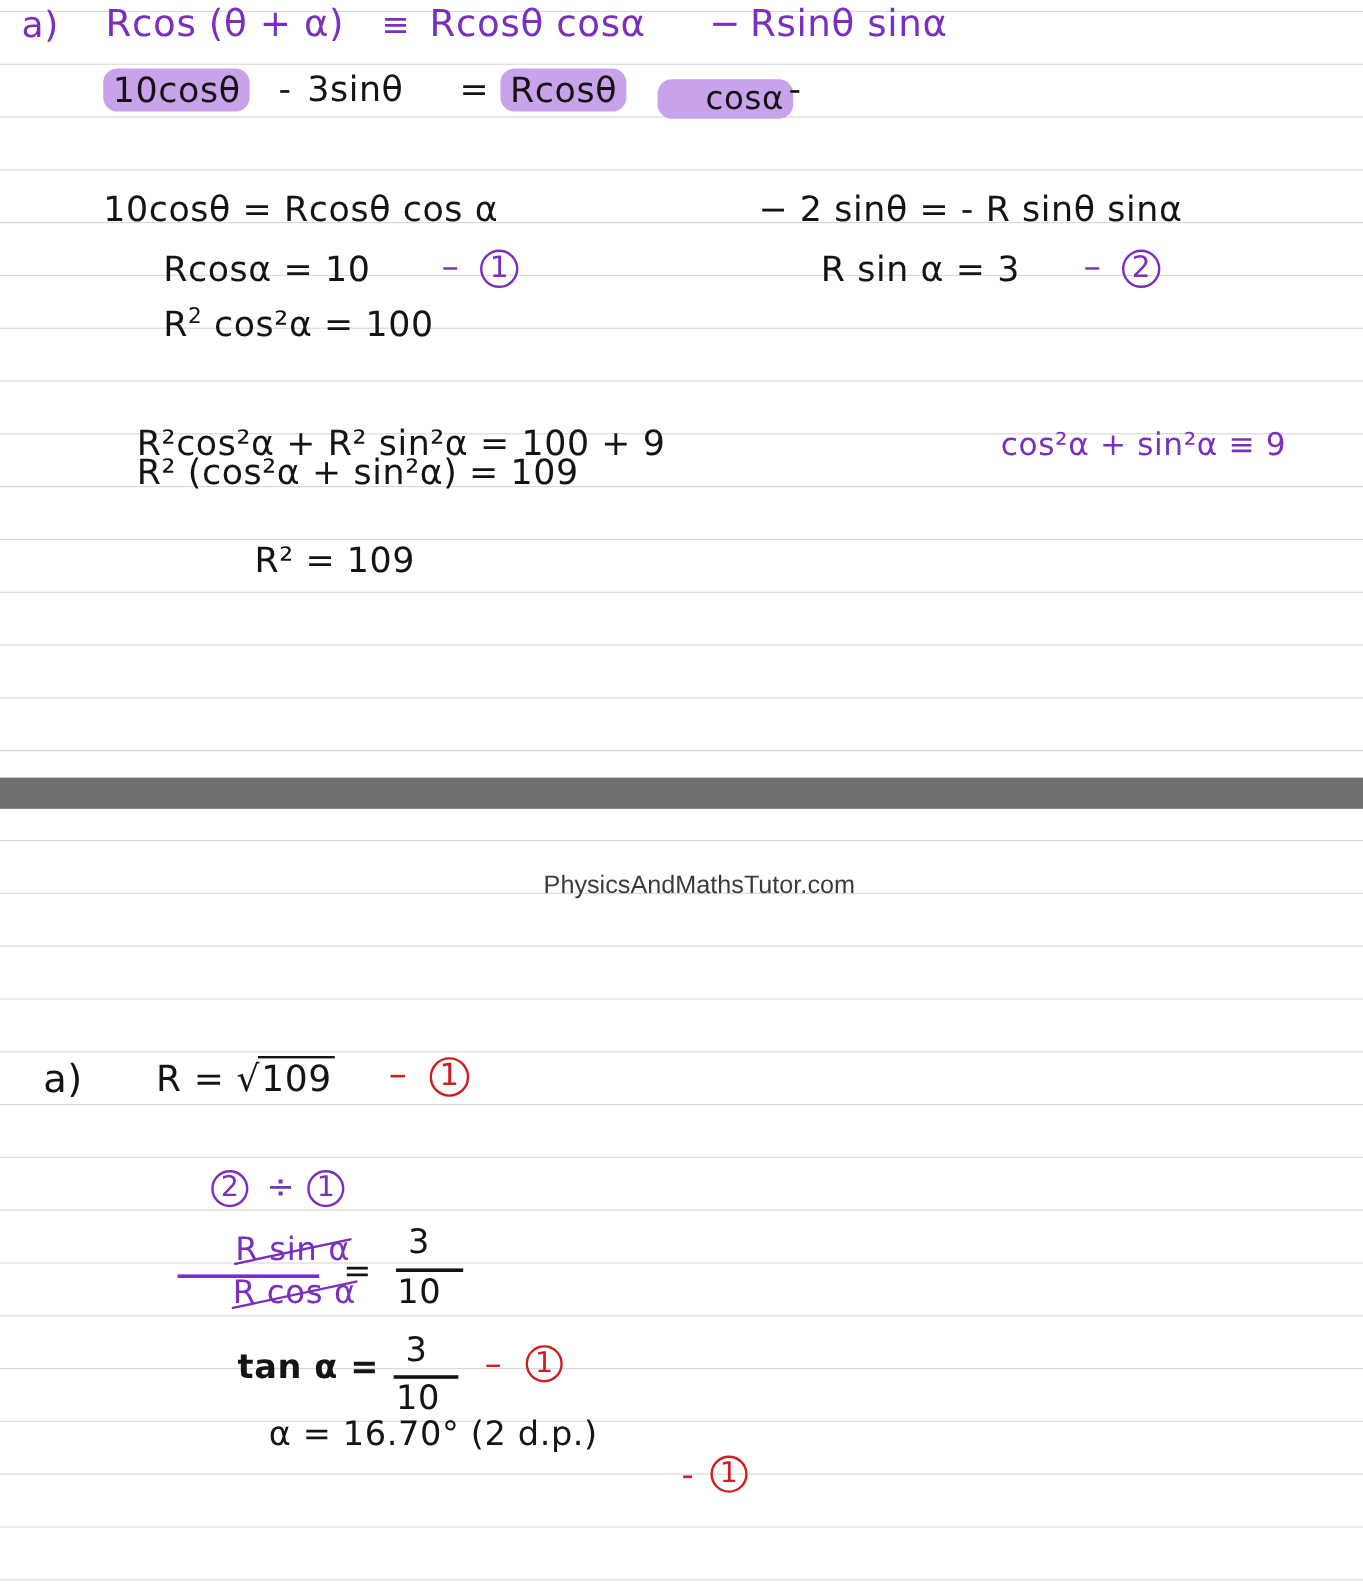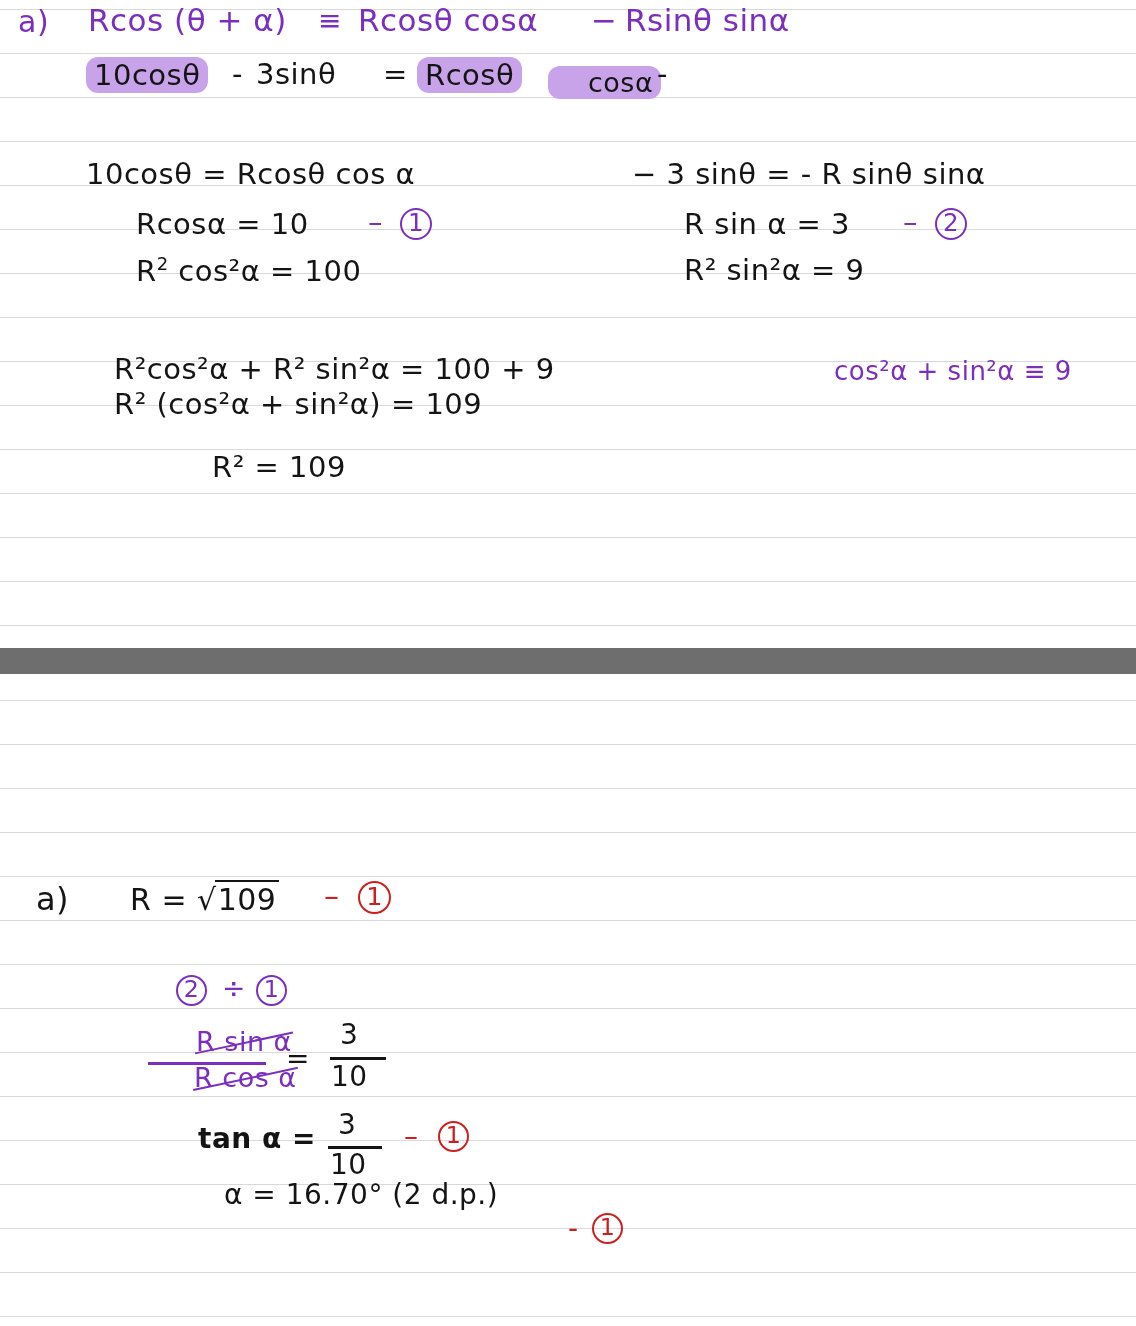--- a/index.html
+++ b/index.html
@@ -153,32 +153,32 @@
   <div class="hw ink-black hl-purple" style="left:417px; top:57px; font-size:29px;">Rcosθ</div>
   <div class="hw ink-black hl-purple" style="left:548px; top:66px; font-size:27px;padding-left:40px;">cosα</div>
   <div class="hw ink-black" style="left:657px; top:57px; font-size:29px;">-</div>
 
   <div class="hw ink-black" style="left:86px; top:157px; font-size:29px;">10cosθ = Rcosθ cos α</div>
   <div class="hw ink-black" style="left:136px; top:207px; font-size:29px;">Rcosα = 10</div>
   <div class="hw ink-purple" style="left:368px; top:205px; font-size:29px;">–</div>
   <div class="hw ink-purple" style="left:400px; top:205px; font-size:29px;"><span class="circled">1</span></div>
   <div class="hw ink-black" style="left:136px; top:253px; font-size:29px;"><span>R</span><sup>2</sup> <span>cos²α = 100</span></div>
 
-  <div class="hw ink-black" style="left:632px; top:157px; font-size:29px;">− 3 sinθ = - R sinθ sinα</div>
+  <div class="hw ink-black" style="left:632px; top:157px; font-size:29px;">− 2 sinθ = - R sinθ sinα</div>
   <div class="hw ink-black" style="left:684px; top:207px; font-size:29px;">R sin α = 3</div>
   <div class="hw ink-purple" style="left:903px; top:205px; font-size:29px;">–</div>
   <div class="hw ink-purple" style="left:935px; top:205px; font-size:29px;"><span class="circled">2</span></div>
-  <div class="hw ink-black" style="left:684px; top:253px; font-size:29px;">R² sin²α = 9</div>
 
   <div class="hw ink-black" style="left:114px; top:352px; font-size:29px;">R²cos²α + R² sin²α = 100 + 9</div>
-  <div class="hw ink-black" style="left:114px; top:387px; font-size:29px;">R² (cos²α + sin²α) = 109</div>
+  <div class="hw ink-black" style="left:114px; top:376px; font-size:29px;">R² (cos²α + sin²α) = 109</div>
   <div class="hw ink-black" style="left:212px; top:450px; font-size:29px;">R² = 109</div>
 
   <div class="hw ink-purple" style="left:834px; top:356px; font-size:26px;">cos²α + sin²α ≡ 9</div>
 
+  <div class="watermark" style="left:453px; top:726px;">PhysicsAndMathsTutor.com</div>
 
   <div class="hw ink-black" style="left:36px; top:880px; font-size:32px;">a)</div>
 
   <div class="hw ink-black" style="left:130px; top:880px; font-size:30px;"><span>R = </span><span style="font-size:30px;">√</span><span class="sqrt">109</span></div>
   <div class="hw ink-red" style="left:324px; top:878px; font-size:30px;">–</div>
   <div class="hw ink-red" style="left:358px; top:878px; font-size:30px;"><span class="circled">1</span></div>
 
   <div class="hw ink-purple" style="left:176px; top:972px; font-size:28px;"><span class="circled">2</span></div>
   <div class="hw ink-purple" style="left:222px; top:972px; font-size:28px;">÷</div>
   <div class="hw ink-purple" style="left:256px; top:972px; font-size:28px;"><span class="circled">1</span></div>

